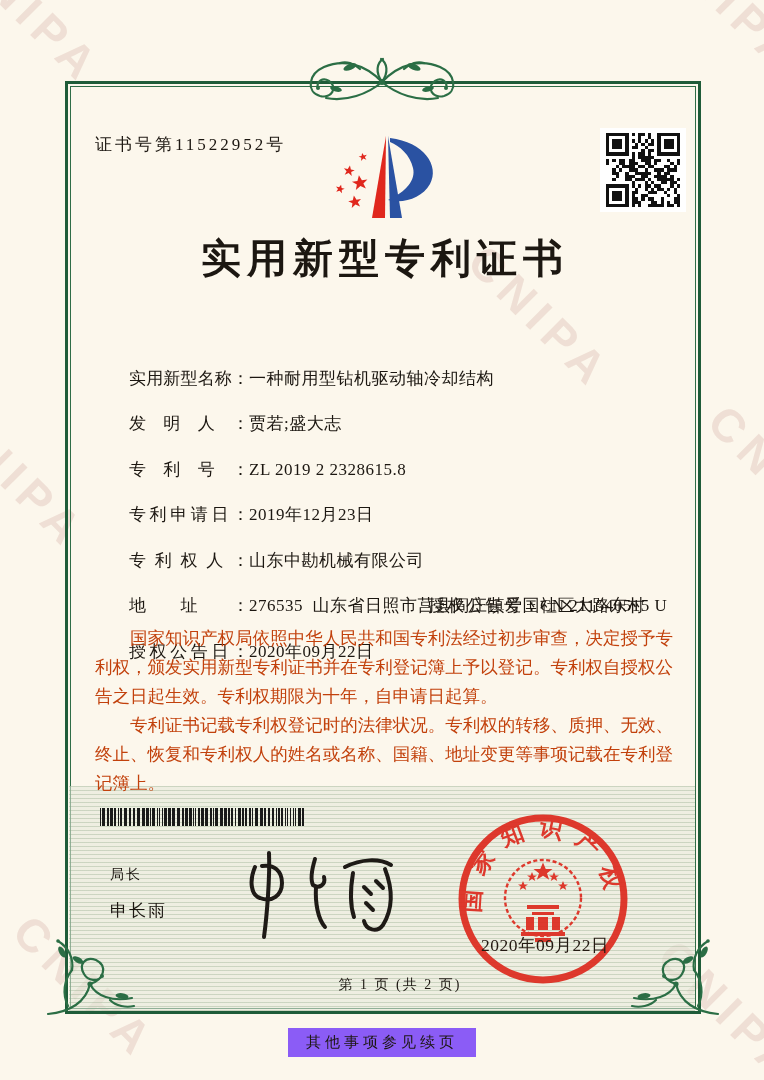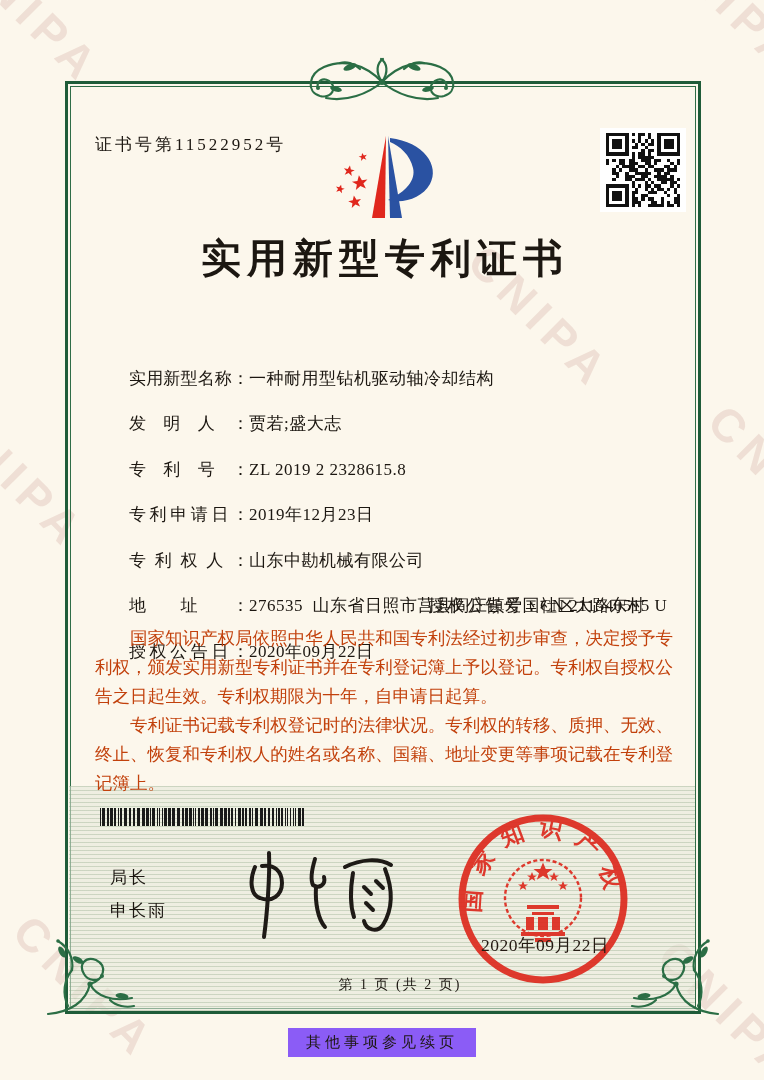--- a/index.html
+++ b/index.html
@@ -30,21 +30,21 @@
   .fvalue{white-space:pre;letter-spacing:0.5px;}
   .fpair2{position:absolute;left:333px;top:0;}
   .fpair2 .flabel{width:112px;}
   
   .body-text{position:absolute;left:95px;top:624px;width:578px;font-size:17.5px;line-height:29px;
              text-align:justify;color:#c2410c;}
   .body-text p{margin:0;text-indent:2em;}
   
   .barcode{position:absolute;left:100px;top:808px;width:206px;height:18px;}
   
-  .signer-title{position:absolute;left:110px;top:866px;font-size:17px;letter-spacing:2px;
+  .signer-title{position:absolute;left:110px;top:866px;font-size:14px;letter-spacing:2px;
                 font-family:"Liberation Sans","DejaVu Sans",sans-serif;}
   .signer-name{position:absolute;left:110px;top:899px;font-size:17px;letter-spacing:2px;
                font-family:Liberation Mono, monospace;}
   .signature{position:absolute;left:225px;top:843px;width:185px;height:100px;}
   
   .seal{position:absolute;left:454px;top:810px;width:178px;height:178px;z-index:4;}
   .seal-date{position:absolute;left:448px;top:933px;width:194px;text-align:center;font-size:17.5px;
              letter-spacing:0.5px;color:#241a12;z-index:5;}
   
   .pageinfo{position:absolute;left:82px;top:976px;width:636px;text-align:center;font-size:14px;

